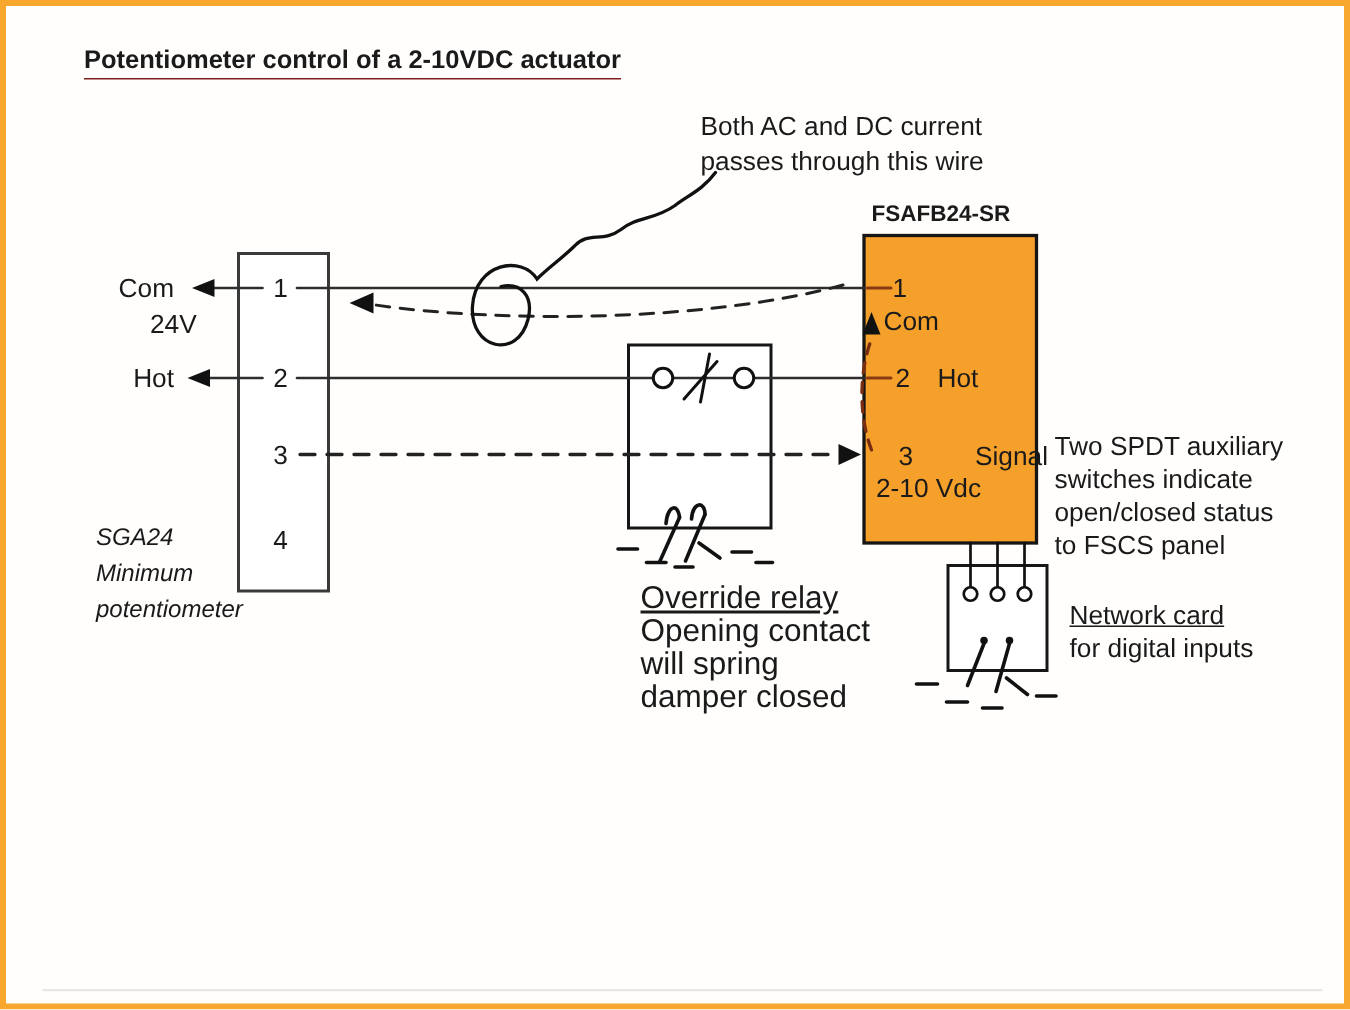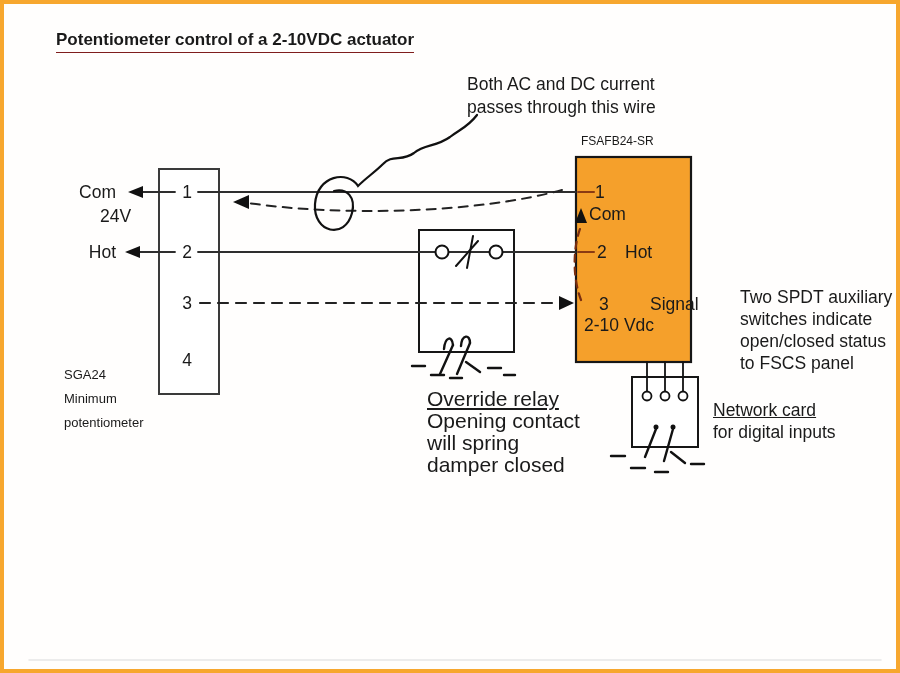--- a/index.html
+++ b/index.html
@@ -16,27 +16,27 @@
   #wires{position:absolute;left:0;top:0;}
   .t{position:absolute;white-space:nowrap;}
   .title{
     left:52px;top:26px;
     font-size:17px;font-weight:bold;
     border-bottom:1px solid #7f1d1d;
     padding-bottom:2px;
   }
   .note{font-size:17.5px;line-height:23px;}
   .wirenote{left:463px;top:69px;}
-  .actlabel{left:577px;top:130px;font-size:12px;font-weight:normal;}
+  .actlabel{left:577px;top:130px;font-size:15px;font-weight:bold;}
   .term{font-size:17.5px;}
   .lnum{width:22px;text-align:center;}
   .leftlabel{width:57px;text-align:right;font-size:17.5px;}
-  .sga{left:60px;top:359px;font-size:13px;line-height:24px;}
+  .sga{left:60px;top:343px;font-size:16px;line-height:24px;font-style:italic;}
   .relaynote{left:423px;top:384px;font-size:21px;line-height:22px;}
-  .auxnote{left:699px;top:282px;font-size:17.5px;line-height:22px;margin-left:37px;}
+  .auxnote{left:699px;top:282px;font-size:17.5px;line-height:22px;}
   .netnote{left:709px;top:395px;font-size:17.5px;line-height:22px;}
   .u{text-decoration:underline;}
   .caption{
     left:33px;top:569px;
     font-size:20px;font-weight:bold;
     color:#F7992E;
   }
 </style>
 </head>
 <body>

